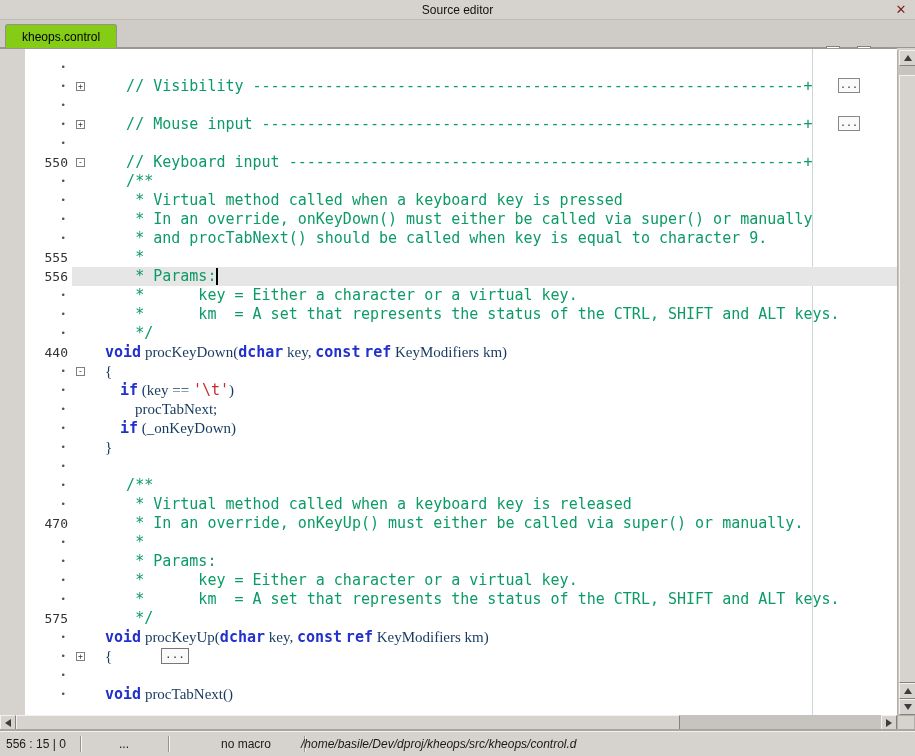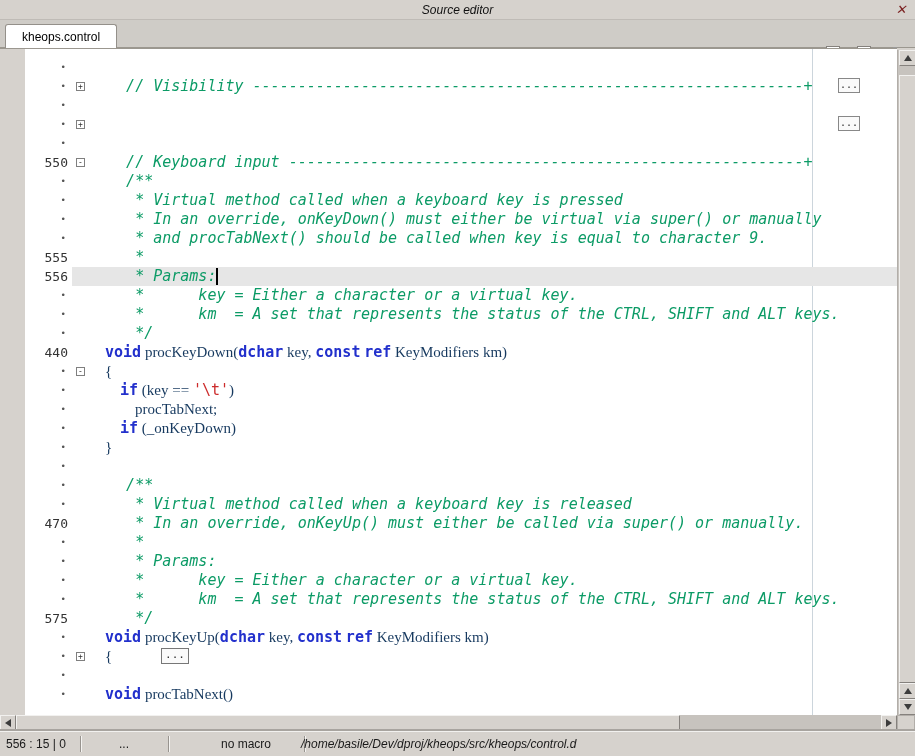--- a/index.html
+++ b/index.html
@@ -11,29 +11,29 @@
   html,body{margin:0;padding:0;}
   body{
     width:915px;height:756px;position:relative;overflow:hidden;
     background:var(--chrome);
     font-family:"Liberation Sans",sans-serif;color:#111;
   }
 
   
   .titlebar{position:absolute;left:0;top:0;width:915px;height:20px;
     background:var(--chrome);border-bottom:1px solid #bfbbb6;
-    display:flex;align-items:center;justify-content:center;font-size:12px;font-style:italic;}
+    display:flex;align-items:center;justify-content:center;font-size:12px;}
   .closebtn{position:absolute;right:6px;top:1px;width:16px;height:17px;
     text-align:center;line-height:17px;font-size:13px;color:#7a1f1f;cursor:default;}
 
   
   .tabbar{position:absolute;left:0;top:20px;width:915px;height:28px;
     background:#cfccc7;border-bottom:1px solid #9b978f;}
   .tab{position:absolute;left:5px;top:4px;height:24px;padding:0 16px;
-    background:#ffffff;border:1px solid #94908a;border-bottom:none;
+    background:#84cc16;border:1px solid #94908a;border-bottom:none;
     border-radius:3px 3px 0 0;display:flex;align-items:center;font-size:12px;color:#000;}
   .toolbar{position:absolute;right:11px;top:25px;display:flex;gap:12px;align-items:center;}
   .tbicon{width:19px;height:19px;position:relative;display:inline-block;}
   .arrow-left::before{content:"";position:absolute;left:1px;top:3px;
     border-top:6px solid transparent;border-bottom:6px solid transparent;border-right:8px solid #729aa8;}
   .arrow-left::after{content:"";position:absolute;left:9px;top:6px;width:8px;height:6px;background:#729aa8;}
   .arrow-right::before{content:"";position:absolute;right:1px;top:3px;
     border-top:6px solid transparent;border-bottom:6px solid transparent;border-left:8px solid #729aa8;}
   .arrow-right::after{content:"";position:absolute;right:9px;top:6px;width:8px;height:6px;background:#729aa8;}
   .doc-new::before,.doc-open::before{content:"";position:absolute;left:3px;top:1px;width:12px;height:16px;
@@ -54,21 +54,21 @@
   .gut{width:47px;flex:0 0 47px;text-align:right;padding-right:4px;
     font-family:"DejaVu Sans Mono",monospace;font-size:13px;color:#333;}
   .gut.dot{font-size:9px;color:#555;padding-right:6px;}
   .foldcol{width:18px;flex:0 0 18px;position:relative;}
   .foldbox{position:absolute;left:4px;top:5px;width:9px;height:9px;border:1px solid #7f7f7f;
     background:#fff;font-family:"DejaVu Sans Mono",monospace;font-size:8px;line-height:7px;
     text-align:center;color:#333;}
   .codetext{flex:1;position:relative;white-space:pre;
     font-family:"DejaVu Sans Mono",monospace;font-size:15px;line-height:19px;color:var(--plain);}
   .row.current .foldcol,.row.current .codetext{background:var(--curline);}
-  .tk-c{color:var(--comment);font-style:italic;}
+  .tk-c{color:var(--comment);}
   .tk-k{color:var(--keyword);font-weight:bold;}
   .tk-s{color:var(--strlit);}
   .tk-p{color:var(--plain);font-family:Liberation Serif, serif;}
   .caret{position:absolute;top:1px;width:2px;height:17px;background:#000;}
   .trailbox{position:absolute;left:748px;top:1px;width:22px;height:15px;border:1px solid #888;
     background:#fafafa;color:#333;font-size:10px;line-height:11px;text-align:center;font-style:normal;}
   .inlinebox{position:absolute;left:71px;top:1px;width:28px;height:16px;border:1px solid #777;
     background:#fafafa;color:#333;font-size:11px;line-height:12px;text-align:center;}
 
   
@@ -147,21 +147,21 @@
         <div class="row">
           <span class="gut dot">•</span>
           <span class="foldcol"></span>
           <span class="codetext"></span>
         </div>
         <div class="row">
           <span class="gut dot">•</span>
           <span class="foldcol">
             <span class="foldbox">+</span>
           </span>
-          <span class="codetext"><span class="trailbox">...</span></span>
+          <span class="codetext"><span class="tk-c">    // Mouse input ------------------------------------------------------------+</span><span class="trailbox">...</span></span>
         </div>
         <div class="row">
           <span class="gut dot">•</span>
           <span class="foldcol"></span>
           <span class="codetext"></span>
         </div>
         <div class="row">
           <span class="gut">550</span>
           <span class="foldcol">
             <span class="foldbox">-</span>
@@ -174,21 +174,21 @@
           <span class="codetext"><span class="tk-c">    /**</span></span>
         </div>
         <div class="row">
           <span class="gut dot">•</span>
           <span class="foldcol"></span>
           <span class="codetext"><span class="tk-c">     * Virtual method called when a keyboard key is pressed</span></span>
         </div>
         <div class="row">
           <span class="gut dot">•</span>
           <span class="foldcol"></span>
-          <span class="codetext"><span class="tk-c">     * In an override, onKeyDown() must either be virtual via super() or manually</span></span>
+          <span class="codetext"><span class="tk-c">     * In an override, onKeyDown() must either be called via super() or manually</span></span>
         </div>
         <div class="row">
           <span class="gut dot">•</span>
           <span class="foldcol"></span>
           <span class="codetext"><span class="tk-c">     * and procTabNext() should be called when key is equal to character 9.</span></span>
         </div>
         <div class="row">
           <span class="gut">555</span>
           <span class="foldcol"></span>
           <span class="codetext"><span class="tk-c">     *</span></span>

